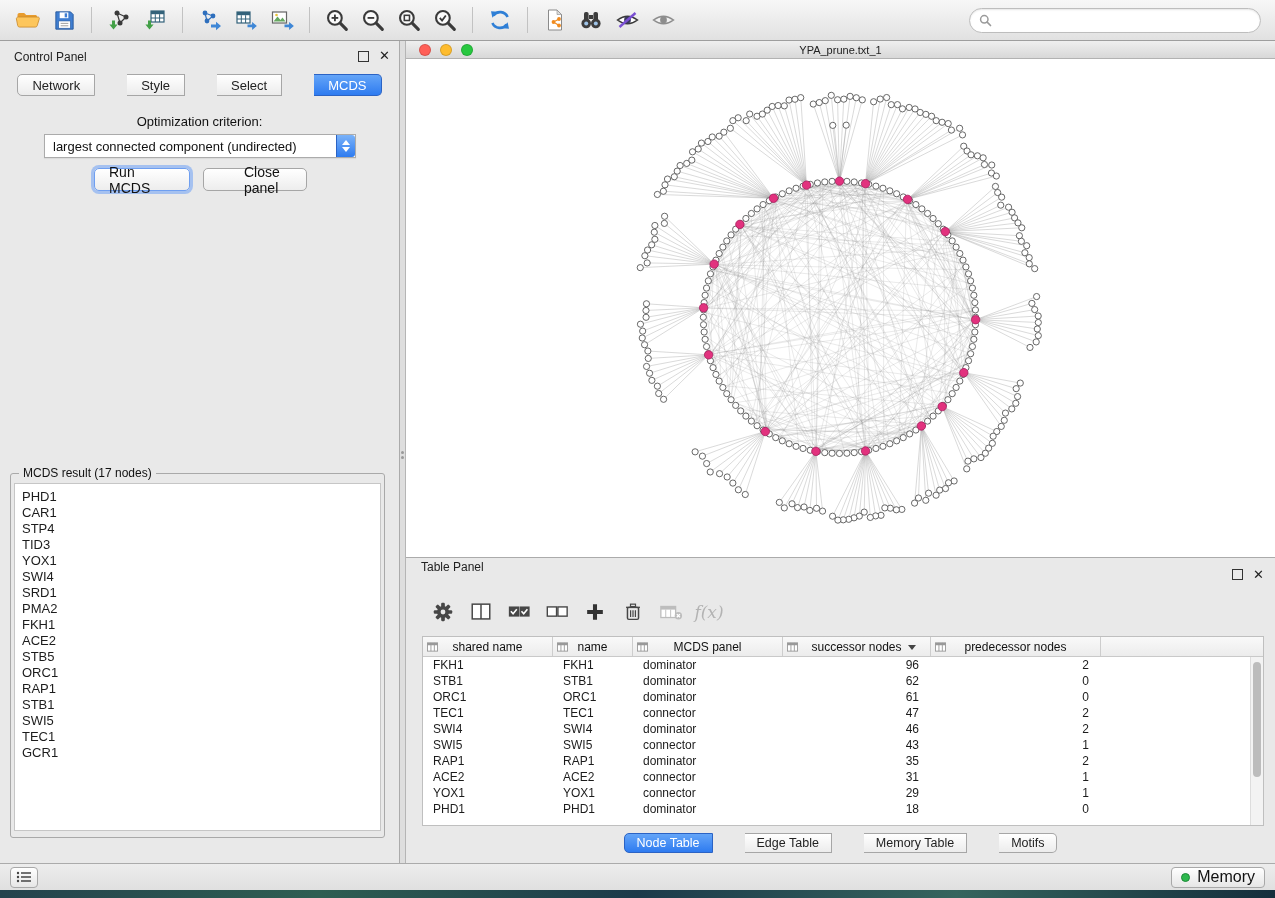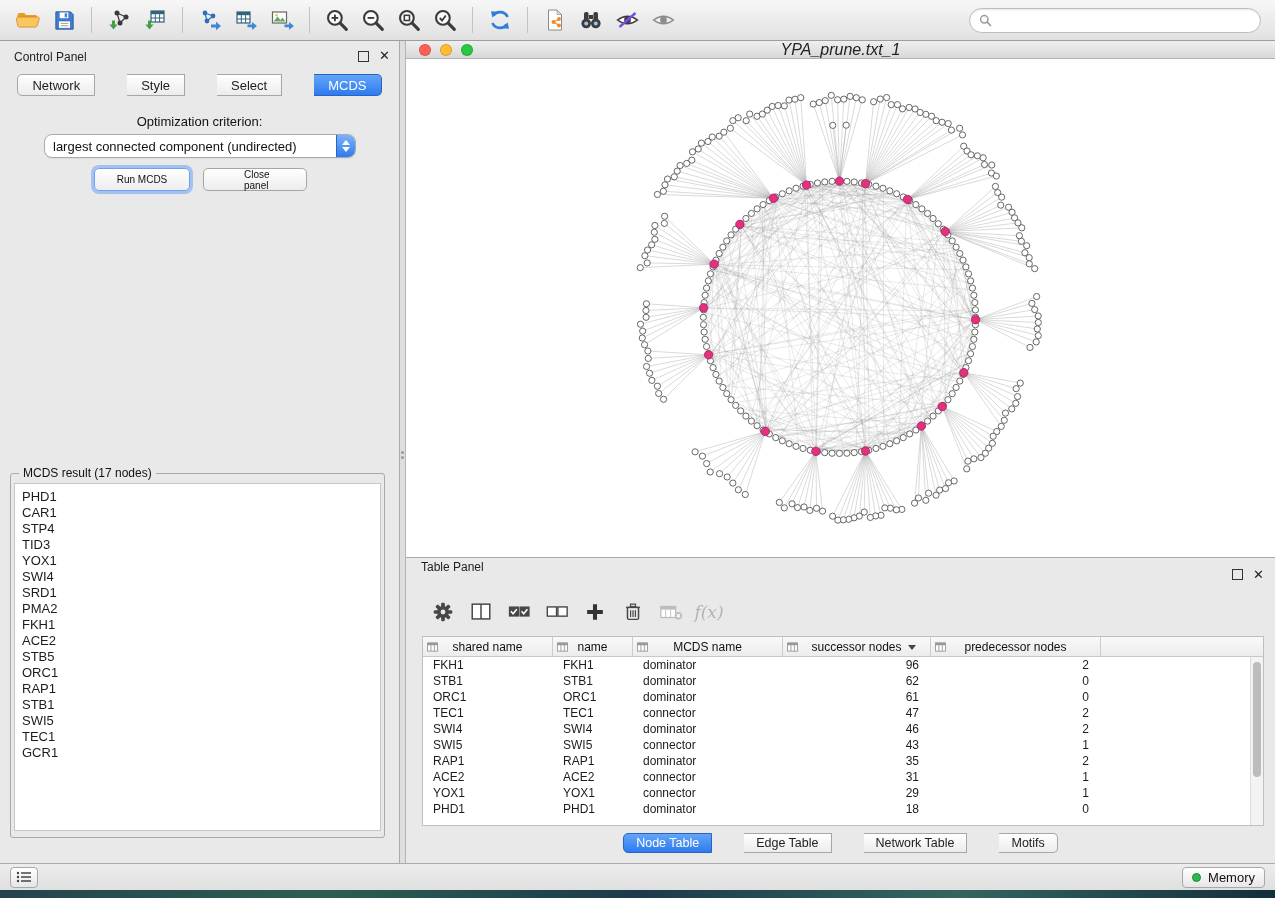--- a/index.html
+++ b/index.html
@@ -29,41 +29,41 @@
   .cp-title{position:absolute;left:14px;top:1px;font-size:12px;color:#222;}
   .panel-float{position:absolute;right:30px;top:2px;width:11px;height:11px;border:1.5px solid #333;}
   .panel-close{position:absolute;right:9px;top:0;font-size:13px;font-weight:bold;color:#222;line-height:14px;}
   .seg{display:flex;justify-content:center;gap:32px;}
   .cp-tabs{position:absolute;top:33px;left:0;right:0;}
   .seg .tab{padding:3px 14px;font-size:13px;background:linear-gradient(#ffffff,#ececec);border:1px solid #a6a6a6;border-left:none;color:#222;height:22px;display:flex;align-items:center;}
   .seg .tab:first-child{border-left:1px solid #a6a6a6;border-radius:5px 0 0 5px;}
   .seg .tab:last-child{border-radius:0 5px 5px 0;}
   .seg .tab.active{background:linear-gradient(#64a5f8,var(--accent,#2e7bf0));color:#fff;border-color:#2b63c4;}
   .opt-label{position:absolute;top:73px;left:0;right:0;text-align:center;font-size:13px;color:#111;}
-  .combo{position:absolute;top:93px;left:44px;width:312px;height:24px;background:#fff;border:1px solid #ababab;border-radius:8px;display:flex;align-items:center;overflow:hidden;box-shadow:0 1px 1px rgba(0,0,0,.06);}
+  .combo{position:absolute;top:93px;left:44px;width:312px;height:24px;background:#fff;border:1px solid #ababab;border-radius:0;display:flex;align-items:center;overflow:hidden;box-shadow:0 1px 1px rgba(0,0,0,.06);}
   .combo .combo-text{flex:1;font-size:13px;padding:0 8px;white-space:nowrap;color:#111;}
   .combo .stepper{width:19px;height:100%;background:linear-gradient(#7ab2f9,#2e7bf0);border-left:1px solid #2b63c4;display:flex;flex-direction:column;align-items:center;justify-content:center;border-radius:0 3px 3px 0;}
   .combo .stepper i{display:block;width:0;height:0;border-left:4px solid transparent;border-right:4px solid transparent;margin:1px 0;}
   .combo .stepper .up{border-bottom:5px solid #fff;}
   .combo .stepper .dn{border-top:5px solid #fff;}
-  .btn{height:23px;background:linear-gradient(#ffffff,#ededed);border:1px solid #a6a6a6;border-radius:5px;font-size:10px;color:#111;display:inline-flex;align-items:center;justify-content:center;padding:0 14px;}
+  .btn{height:23px;background:linear-gradient(#ffffff,#ededed);border:1px solid #a6a6a6;border-radius:5px;font-size:14px;color:#111;display:inline-flex;align-items:center;justify-content:center;padding:0 14px;}
   .btn.focus{border-color:#6f9ff0;box-shadow:0 0 0 3px rgba(110,160,245,.55);}
   .cp-run{position:absolute;top:127px;left:94px;width:96px;}
   .cp-closepanel{position:absolute;top:127px;left:203px;width:104px;padding-left:40px;}
   fieldset.mcds{position:absolute;left:10px;top:425px;width:375px;height:372px;border:1px solid #a9a9a9;border-radius:3px;padding:3px 3px 6px;background:transparent;}
   fieldset.mcds legend{font-size:12px;padding:0 4px;margin-left:5px;color:#111;}
   .mcds-list{width:100%;height:100%;background:#fff;border:1px solid #c6c6c6;overflow:hidden;padding:5px 0;}
   .list-item{font-size:13px;line-height:16px;padding:0 7px;white-space:nowrap;}
 
   
   .network-window{height:517px;flex:none;display:flex;flex-direction:column;border-bottom:1px solid #ababab;min-width:0;}
   .nw-titlebar{height:18px;flex:none;background:linear-gradient(#efefef,#d8d8d8);border-bottom:1px solid #b2b2b2;position:relative;display:flex;align-items:center;justify-content:center;}
   .traffic{position:absolute;left:13px;top:3px;display:flex;gap:9px;}
   .traffic i{width:12px;height:12px;border-radius:50%;display:block;border:1px solid rgba(0,0,0,.15);}
-  .nw-title{font-size:16px;color:#222;font-style:italic;}
+  .nw-title{font-size:11px;color:#222;}
   .net-canvas{flex:1;background:#fff;position:relative;overflow:hidden;}
   .net-canvas svg{position:absolute;inset:0;}
   .chord{stroke:var(--edge,#8a8a8a);stroke-opacity:.30;stroke-width:.6;}
   .fanline{stroke:#979797;stroke-opacity:.6;stroke-width:.6;}
   .ringnode{fill:#fff;stroke:#575757;stroke-width:.9;}
   .hubnode{fill:var(--pink,#e2327e);stroke:#a81b5e;stroke-width:.8;}
 
   
   .table-panel{flex:1;background:#e9e9e9;position:relative;min-height:0;}
   .tp-title{position:absolute;top:2px;left:15px;font-size:12px;color:#222;}
@@ -83,21 +83,21 @@
   .tcell{font-size:12px;line-height:16px;padding:0 10px;white-space:nowrap;overflow:hidden;}
   .tcell.num{text-align:right;padding-right:12px;}
   .vscroll{position:absolute;right:0;top:20px;bottom:0;width:13px;background:#f3f3f3;border-left:1px solid #dddddd;}
   .vscroll .thumb{position:absolute;left:2px;top:5px;width:8px;height:115px;border-radius:5px;background:#bcbcbc;}
   .tp-tabs{position:absolute;left:0;right:0;top:275px;}
   .tp-tabs .tab{font-size:12.5px;padding:2px 12px;height:20px;}
 
   
   .statusbar{height:27px;flex:none;background:linear-gradient(#ededed,#e0e0e0);border-top:1px solid #ababab;display:flex;align-items:center;padding:0 10px;}
   .menu-btn{width:28px;height:21px;border:1px solid #a8a8a8;border-radius:4px;background:linear-gradient(#fff,#e6e6e6);display:flex;align-items:center;justify-content:center;}
-  .memory-btn{margin-left:auto;height:21px;border:1px solid #a8a8a8;border-radius:4px;background:linear-gradient(#fff,#e6e6e6);display:flex;align-items:center;gap:7px;padding:0 9px;font-size:13px;color:#111;}
+  .memory-btn{margin-left:auto;height:21px;border:1px solid #a8a8a8;border-radius:4px;background:linear-gradient(#fff,#e6e6e6);display:flex;align-items:center;gap:7px;padding:0 9px;font-size:16px;color:#111;}
   .memdot{width:9px;height:9px;border-radius:50%;background:#2db84d;border:1px solid #1d8a37;}
   .desktop-strip{height:8px;flex:none;background:linear-gradient(90deg,#24434d,#2e5e52,#1c3a4a,#35655e,#142e3c);}
 </style>
 </head>
 <body>
 
 <div class="app">
 
   <div class="toolbar">
     <div class="tbtn">
@@ -1202,21 +1202,21 @@
                 </svg>
               <span>name</span>
             </div>
             <div class="th">
               <svg class="colicon" width="11" height="10" viewBox="0 0 12 10">
                   <rect x=".5" y=".5" width="11" height="9" fill="#fff" stroke="#999"></rect>
                   <rect x=".5" y=".5" width="11" height="2.6" fill="#999"></rect>
                   <line x1="4.3" y1=".5" x2="4.3" y2="9.5" stroke="#999"></line>
                   <line x1="8" y1=".5" x2="8" y2="9.5" stroke="#999"></line>
                 </svg>
-              <span>MCDS name</span>
+              <span>MCDS panel</span>
             </div>
             <div class="th">
               <svg class="colicon" width="11" height="10" viewBox="0 0 12 10">
                   <rect x=".5" y=".5" width="11" height="9" fill="#fff" stroke="#999"></rect>
                   <rect x=".5" y=".5" width="11" height="2.6" fill="#999"></rect>
                   <line x1="4.3" y1=".5" x2="4.3" y2="9.5" stroke="#999"></line>
                   <line x1="8" y1=".5" x2="8" y2="9.5" stroke="#999"></line>
                 </svg>
               <span>successor nodes</span>
               <span class="caret"></span>
@@ -1315,21 +1315,21 @@
               </div>
             </div>
           <div class="vscroll">
               <div class="thumb"></div>
             </div>
         </div>
 
         <div class="tp-tabs seg">
           <div class="tab active">Node Table</div>
           <div class="tab">Edge Table</div>
-          <div class="tab">Network Table</div>
+          <div class="tab">Memory Table</div>
           <div class="tab">Motifs</div>
         </div>
       </div>
     </div>
   </div>
 
   <div class="statusbar">
     <div class="menu-btn">
       <svg width="16" height="12" viewBox="0 0 16 12">
           <circle cx="2" cy="2" r="1.2" fill="#444"></circle>

